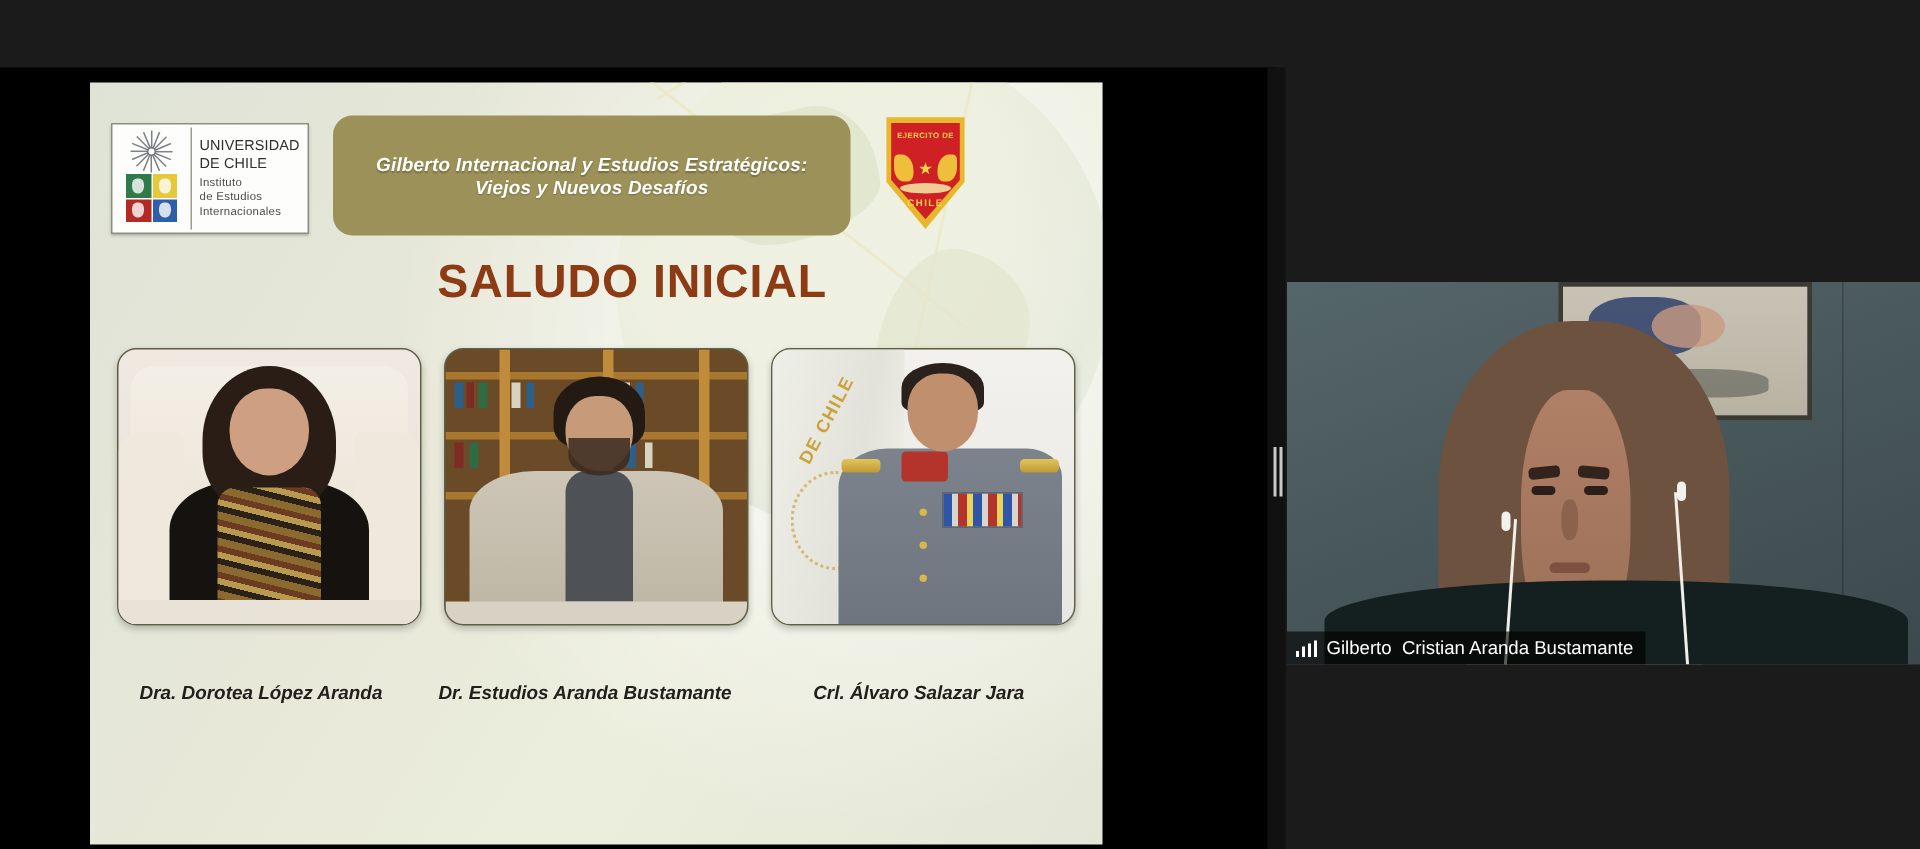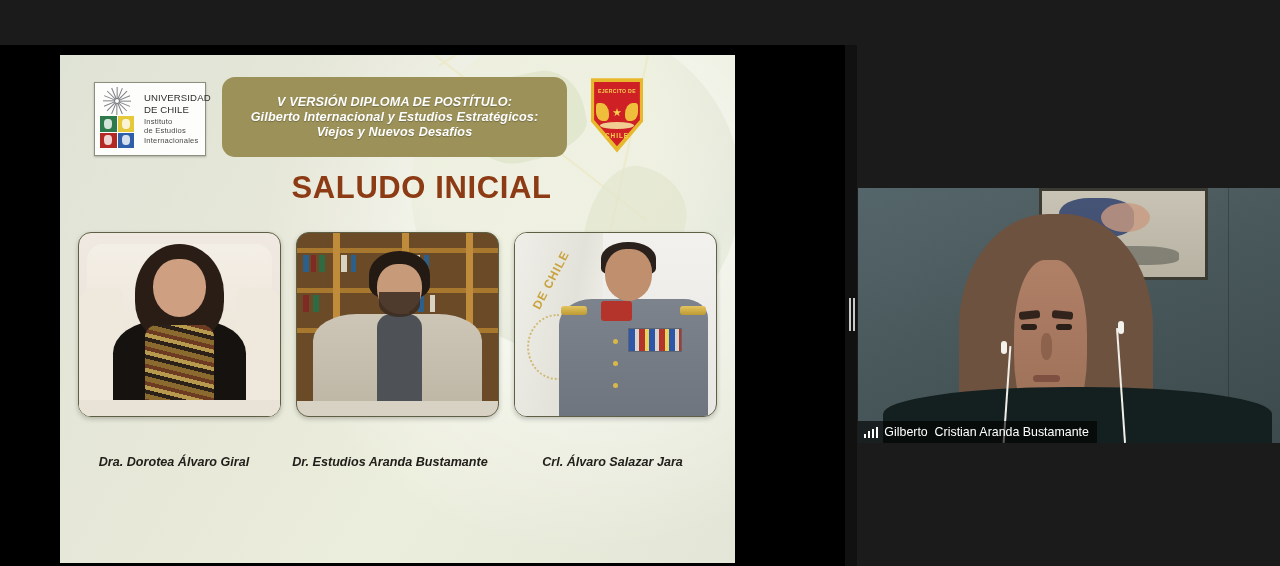--- a/index.html
+++ b/index.html
@@ -29,24 +29,24 @@
   .mer.b { left:56%; top:2%;  width:330px; height:2px; transform:rotate(-32deg); transform-origin:0 0; }
   .mer.c { left:82%; top:-2%; width:2px; height:330px; transform:rotate(12deg); }
   .cont1 { position:absolute; left:60%; top:4%; width:120px; height:86px;
            background:rgba(222,228,200,.75);
            border-radius:48% 32% 55% 40%/40% 52% 34% 58%; transform:rotate(-12deg); }
   .cont2 { position:absolute; left:78%; top:22%; width:96px; height:120px;
            background:rgba(226,230,205,.7);
            border-radius:40% 55% 35% 50%/52% 38% 58% 42%; transform:rotate(16deg); }
 
   
-  .logo-box { position:absolute; left:14px; top:27px; width:112px; height:74px;
+  .logo-box { position:absolute; left:14px; top:27px; width:132px; height:74px;
               background:#fdfdfb; border:1px solid #8d8f7e;
               box-shadow:0 1px 2px rgba(0,0,0,.25);
-              display:flex; align-items:center; padding:0 5px; gap:5px;margin-left:20px; }
+              display:flex; align-items:center; padding:0 5px; gap:5px; }
   .logo-mark { width:42px; height:64px; display:flex; flex-direction:column;
                align-items:center; justify-content:flex-start; gap:1px; }
   .burst { width:28px; height:28px; position:relative; }
   .burst i { position:absolute; left:50%; top:50%; width:1.3px; height:14px;
              background:#7e8186; transform-origin:50% 0; }
   .burst .hub { position:absolute; left:50%; top:50%; width:6px; height:6px;
                 margin:-3px 0 0 -3px; border-radius:50%; background:#fff;
                 border:1.3px solid #6f7277; }
   .crest { width:34px; height:32px; display:grid;
            grid-template-columns:1fr 1fr; grid-template-rows:1fr 1fr; gap:1px; }
@@ -283,21 +283,20 @@
         <div class="logo-txt">
           <div class="big">UNIVERSIDAD</div>
           <div class="big">DE CHILE</div>
           <div>Instituto</div>
           <div>de Estudios</div>
           <div>Internacionales</div>
         </div>
       </div>
 
       <div class="banner">
-        <div>V VERSIÓN DIPLOMA DE POSTÍTULO:</div>
         <div>Gilberto Internacional y Estudios Estratégicos:</div>
         <div>Viejos y Nuevos Desafíos</div>
       </div>
 
       <div class="emblem">
         <div class="shield"></div>
           <div class="shield2"></div>
           <div class="shield3"></div>
         <div class="em-top">EJERCITO DE</div>
         <div class="em-wing l"></div>
@@ -359,21 +358,21 @@
             <div class="medals"></div>
           <div class="btn" style="top:58%"></div>
             <div class="btn" style="top:70%"></div>
           <div class="btn" style="top:82%"></div>
           <div class="hair"></div>
             <div class="face"></div>
         </div>
       </div>
 
       <div class="names">
-        <span class="n1">Dra. Dorotea Álvaro Giral</span>
+        <span class="n1">Dra. Dorotea López Aranda</span>
         <span class="n2">Dr. Estudios Aranda Bustamante</span>
         <span class="n3">Crl. Álvaro Salazar Jara</span>
       </div>
 
     </div>
   </div>
 
   <div class="divider"></div>
   <div class="handle">
     <i></i>

